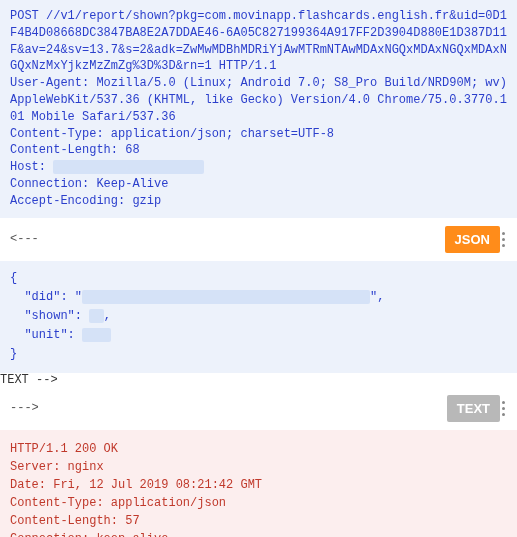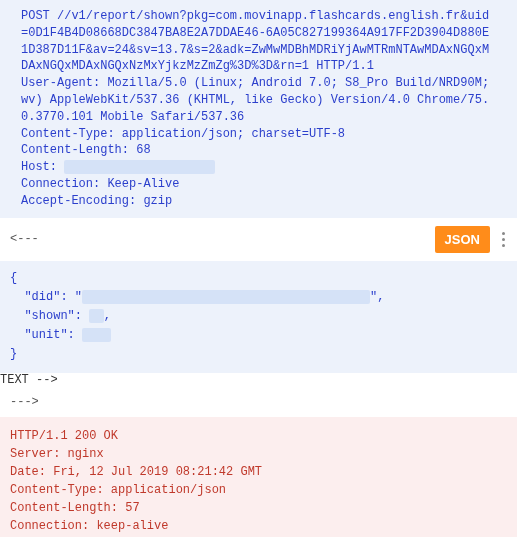--- a/index.html
+++ b/index.html
@@ -4,21 +4,21 @@
 <style>
   * { margin: 0; padding: 0; box-sizing: border-box; }
   body {
     font-family: "Courier New", Consolas, monospace;
     font-size: 12px;
     background: #ffffff;
     color: #333;
     width: 517px;
   }
   .block {
-    padding: 8px 21px;
+    padding: 8px 10px;
     word-break: break-all;
     white-space: pre-wrap;
     line-height: 1.4;
   }
   .request-block {
     background: #edf2fb;
     color: #2b3fcc;
   }
   .separator-row {
     display: flex;
@@ -27,21 +27,21 @@
     padding: 8px 10px;
     background: #fff;
   }
   .arrow {
     color: #555;
     font-weight: normal;
   }
   .badge-group {
     display: flex;
     align-items: center;
-    gap: 10px;
+    gap: 0;
   }
   .badge {
     display: inline-block;
     padding: 6px 10px;
     font-family: -apple-system, Arial, sans-serif;
     font-size: 13px;
     font-weight: 600;
     color: #fff;
     border-radius: 2px;
   }
@@ -115,20 +115,28 @@
   <div class="json-line">{</div>
   <div class="json-line"><span>  "did": "</span><span class="redact">xxxxxxxxxxxxxxxxxxxxxxxxxxxxxxxxxxxxxxxx</span><span>",</span></div>
   <div class="json-line"><span>  "shown": </span><span class="redact">xx</span><span>,</span></div>
   <div class="json-line"><span>  "unit": </span><span class="redact">unit</span></div>
   <div class="json-line">}</div>
 </div>
 
  TEXT --&gt;
 <div class="separator-row">
   <span class="arrow">---&gt;</span>
+  <div class="badge-group">
+    <span class="badge badge-text">TEXT</span>
+    <div class="dots">
+        <span></span>
+        <span></span>
+        <span></span>
+      </div>
+  </div>
 </div>
 
 
 <div class="response-block"><span>HTTP/1.1 200 OK
 Server: nginx
 Date: Fri, 12 Jul 2019 08:21:42 GMT
 Content-Type: application/json
 Content-Length: 57
 Connection: keep-alive
 Access-Control-Allow-Origin: *

